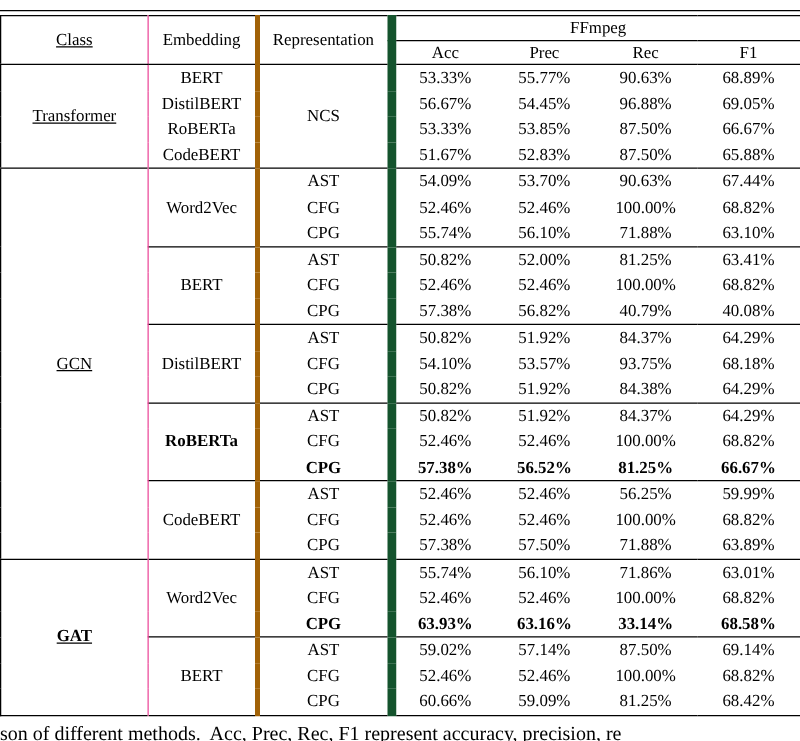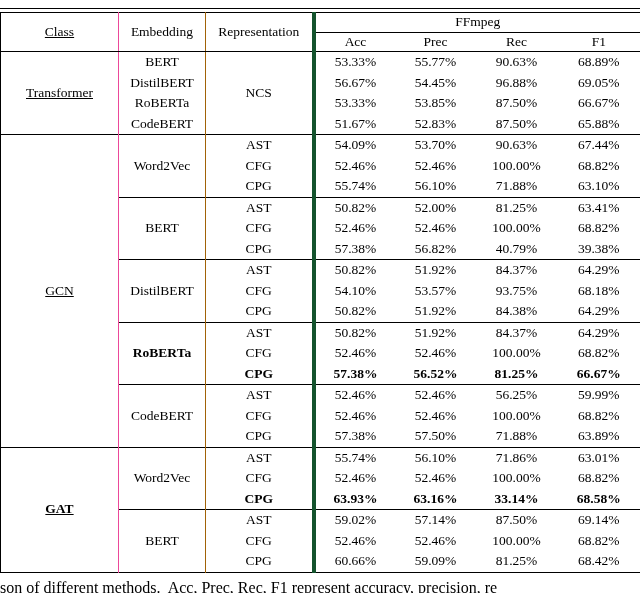--- a/index.html
+++ b/index.html
@@ -23,22 +23,22 @@
   }
   th, td {
     font-weight: normal; text-align: center; vertical-align: middle;
     padding: 1px 3px; font-size: 13.5px; line-height: 18.5px;
     overflow: hidden; white-space: nowrap;
   }
   th { line-height: 16.5px; }
   thead th { border-bottom: 1px solid #000; }
 
   .c-class { border-right: 1px solid #ec4899; text-decoration: underline; }
-  .c-embed { border-right: 1px solid #a16207; }
-  .c-rep   { border-right: 4px solid #14532d; }
+  .c-embed { border-right: 4px solid #a16207; }
+  .c-rep   { border-right: 7px solid #14532d; }
 
   tr.group-start > td { border-top: 1px solid #000; }
   tr.block-start > td { border-top: 1px solid #000; }
 
   .bold { font-weight: bold; }
 
   .caption {
     margin-top: 5px; font-size: 16px; line-height: 19px;
     white-space: pre; overflow: hidden;
   }
@@ -140,21 +140,21 @@
           <td class="c-metric">52.46%</td>
           <td class="c-metric">52.46%</td>
           <td class="c-metric">100.00%</td>
           <td class="c-metric">68.82%</td>
         </tr>
         <tr>
           <td class="c-rep">CPG</td>
           <td class="c-metric">57.38%</td>
           <td class="c-metric">56.82%</td>
           <td class="c-metric">40.79%</td>
-          <td class="c-metric">39.38%</td>
+          <td class="c-metric">40.08%</td>
         </tr>
         <tr class="block-start">
           <td class="c-embed" rowspan="3">DistilBERT</td>
           <td class="c-rep">AST</td>
           <td class="c-metric">50.82%</td>
           <td class="c-metric">51.92%</td>
           <td class="c-metric">84.37%</td>
           <td class="c-metric">64.29%</td>
         </tr>
         <tr>

